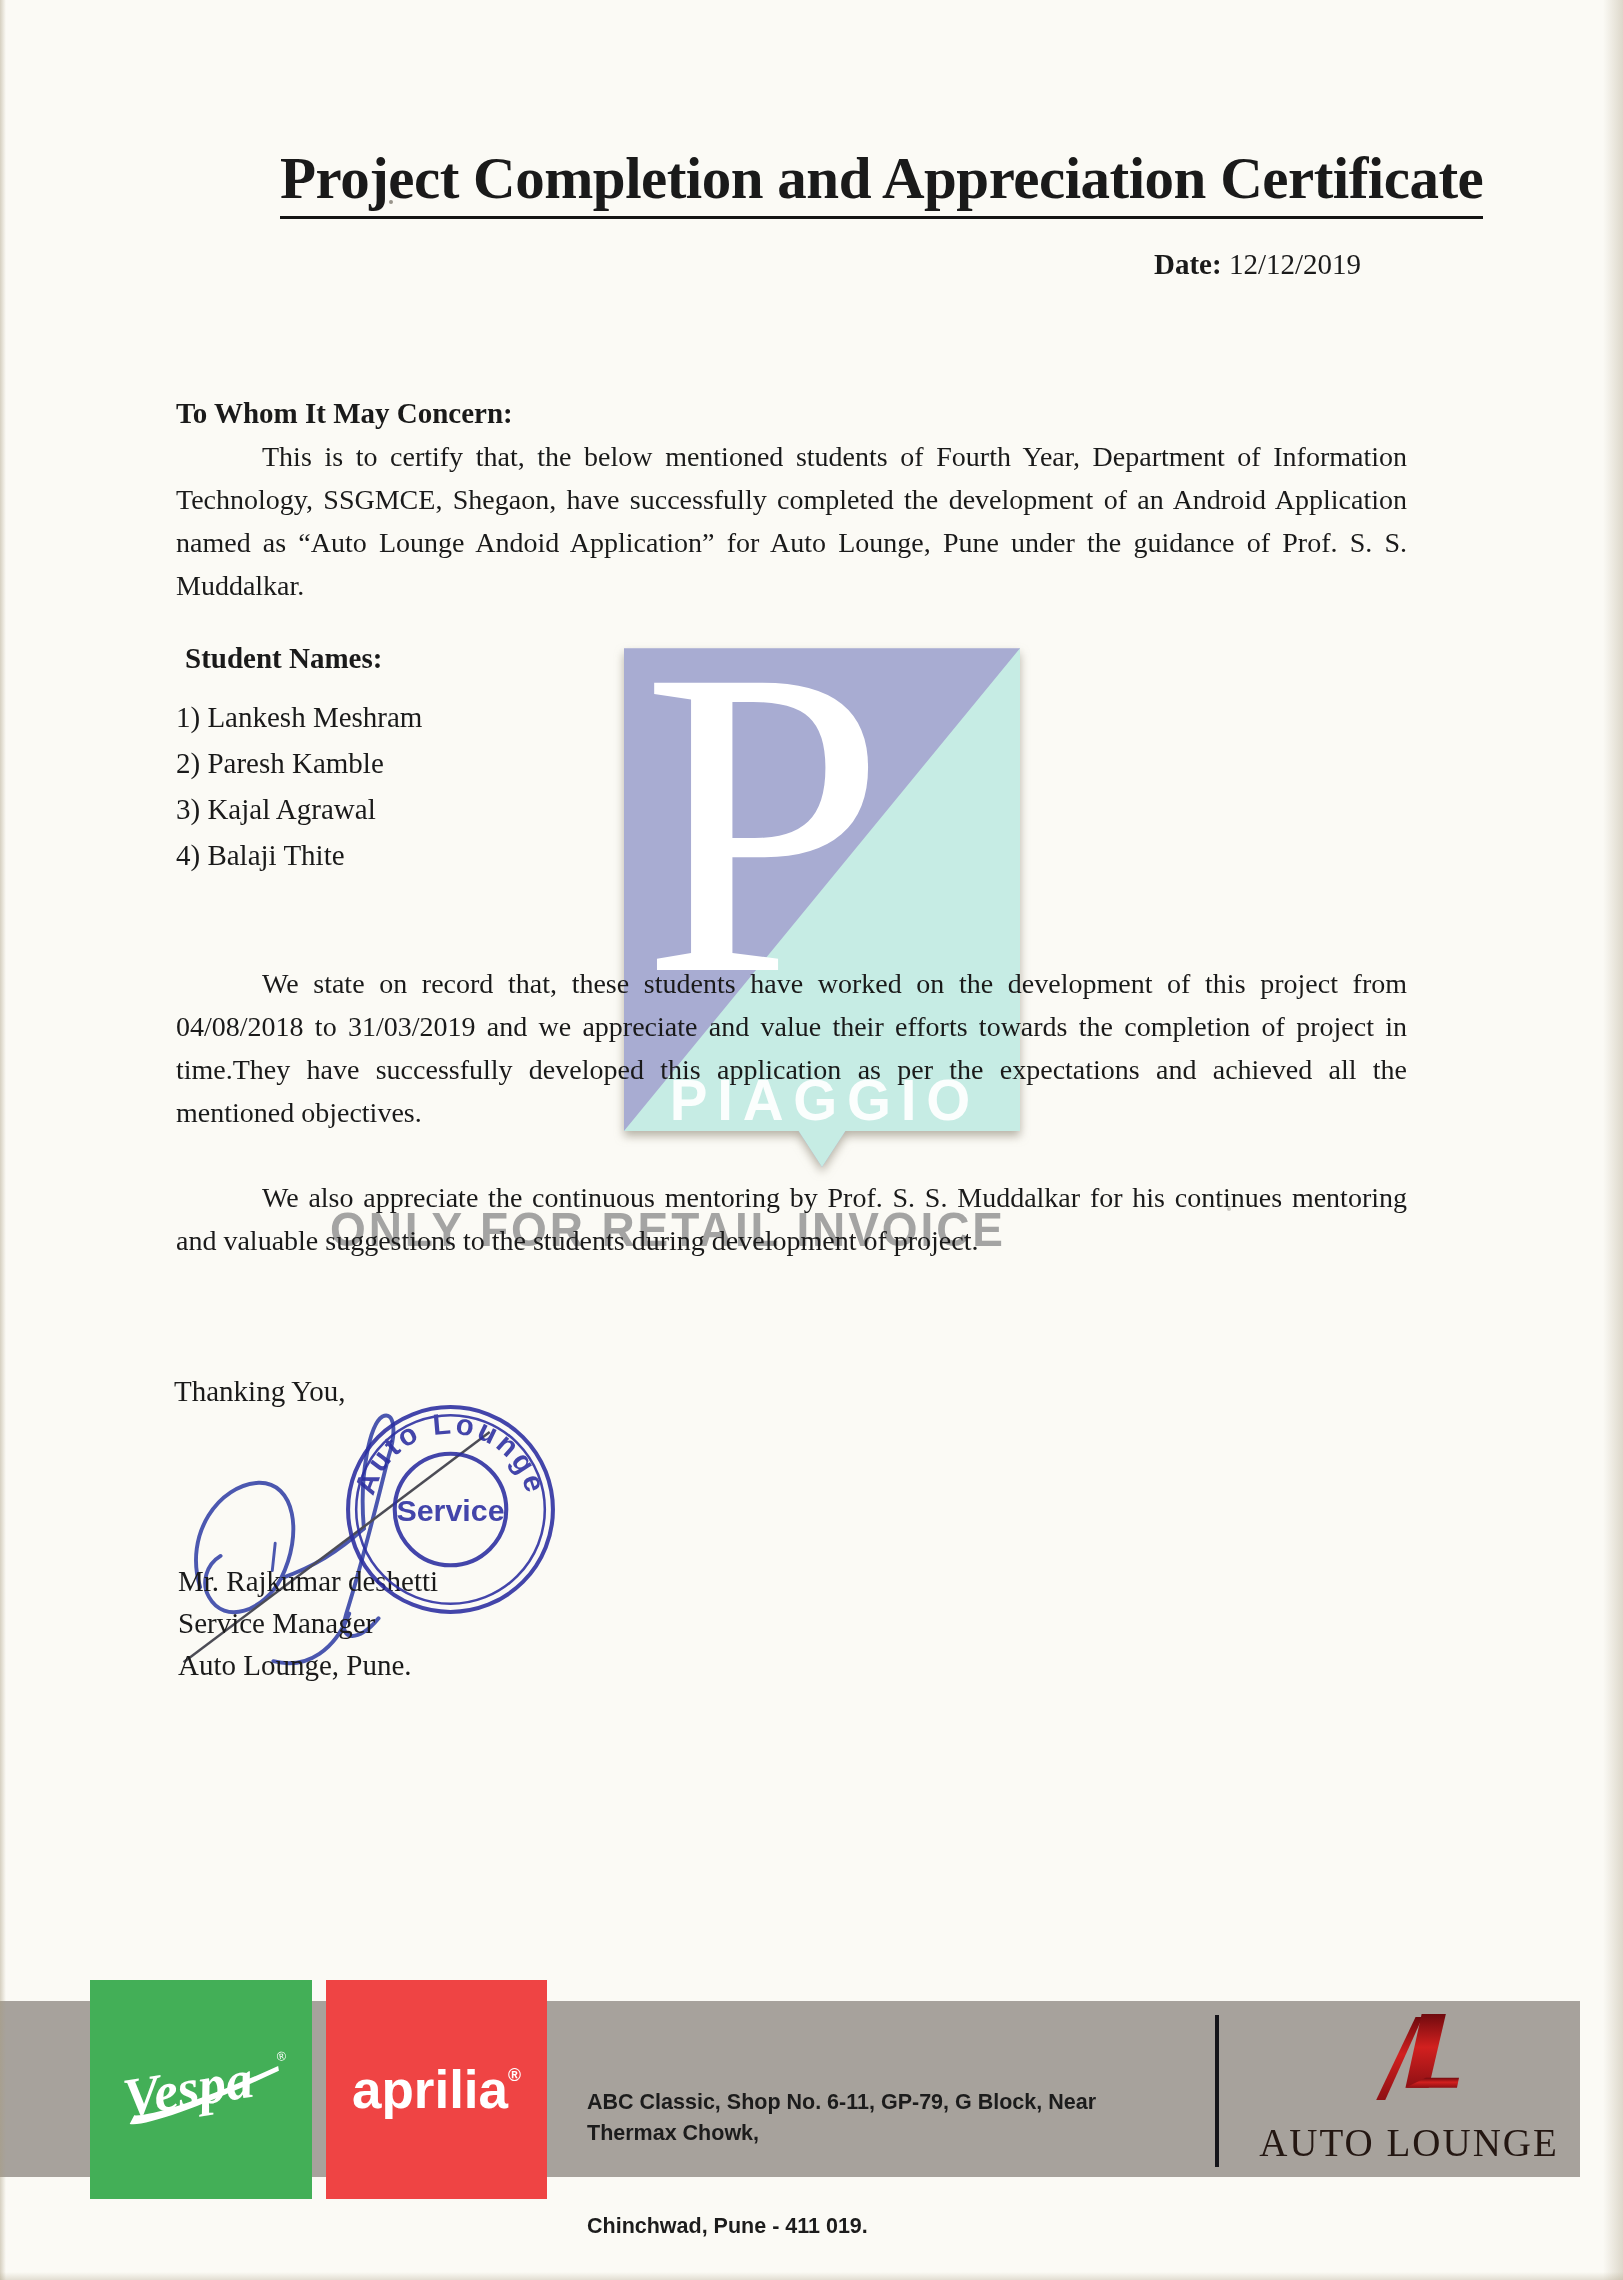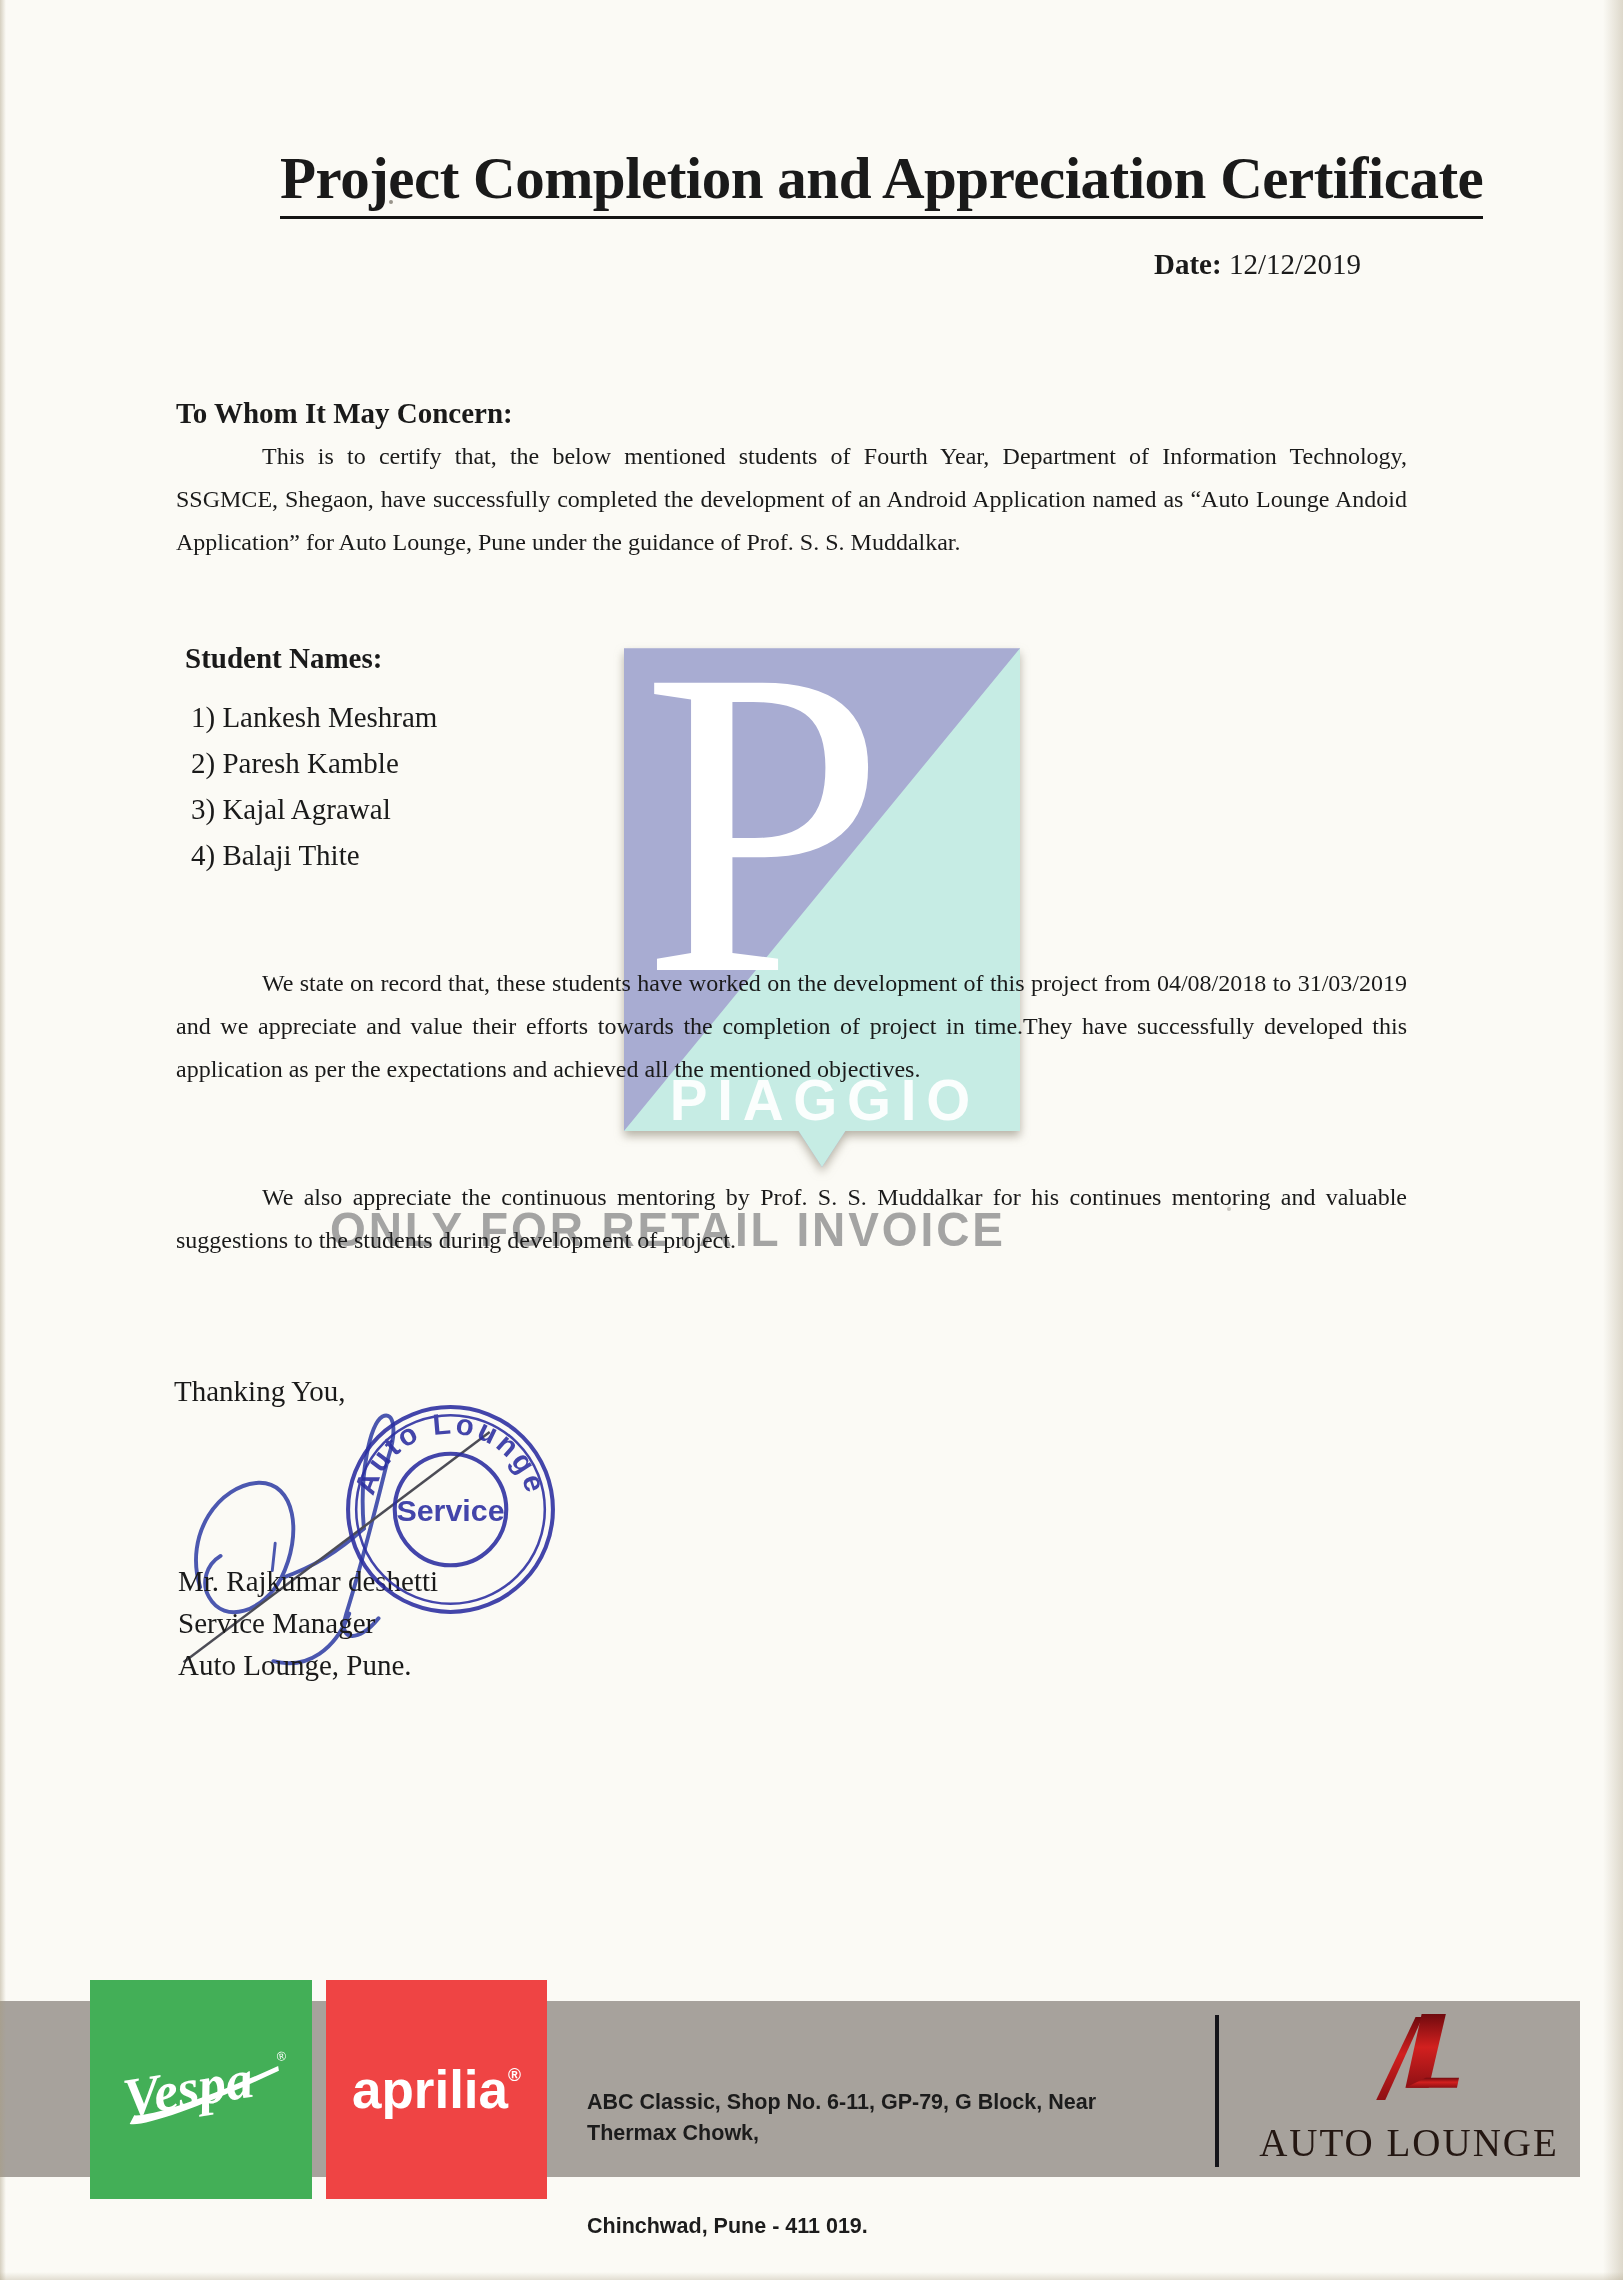--- a/index.html
+++ b/index.html
@@ -26,27 +26,27 @@
     font-family:"Liberation Sans", sans-serif;font-weight:bold;font-size:46px;
     letter-spacing:2.9px;color:rgba(148,148,148,.85);white-space:nowrap;transform:scaleY(1.04);}
 
   .content{position:absolute;left:0;top:0;width:100%;height:100%;z-index:1;}
 
   .doc-title{position:absolute;left:280px;top:144px;font-size:59px;font-weight:bold;
     letter-spacing:-0.5px;border-bottom:3.9px solid #141414;padding-bottom:2.9px;white-space:nowrap;}
   .date-line{position:absolute;left:1154px;top:248px;font-size:29px;white-space:nowrap;}
   .date-line b{font-weight:bold;}
   .salutation{position:absolute;left:176px;top:361px;font-size:29px;font-weight:bold;margin-top:36px;}
-  .para{position:absolute;left:176px;width:1231px;font-size:24px;line-height:43px;
+  .para{position:absolute;left:176px;width:1231px;font-size:28px;line-height:43px;
     text-align:justify;text-indent:86px;}
   #para1{top:435px;}
   #para2{top:962px;}
   #para3{top:1176px;}
   .students-label{position:absolute;left:185px;top:642px;font-size:29px;font-weight:bold;}
-  .students{position:absolute;left:176px;top:694px;font-size:29px;line-height:46px;margin-left:15px;}
+  .students{position:absolute;left:176px;top:694px;font-size:29px;line-height:46px;}
   .closing{position:absolute;left:174px;top:1375px;font-size:29px;}
   .sig-block{position:absolute;left:178px;top:1560px;font-size:29px;line-height:42px;}
   .sig-svg{position:absolute;left:127px;top:1387px;width:468px;height:293px;}
   .stamp-svg{position:absolute;left:343px;top:1402px;width:215px;height:215px;opacity:.88;}
 
   
   .footer-band{position:absolute;left:0;top:2001px;width:1580px;height:176px;background:#a7a29c;}
   .sq{position:absolute;top:1980px;height:219px;}
   .sq-green{left:90px;width:222px;background:#43af57;}
   .sq-red{left:326px;width:221px;background:#ef4444;display:flex;align-items:center;justify-content:center;}

